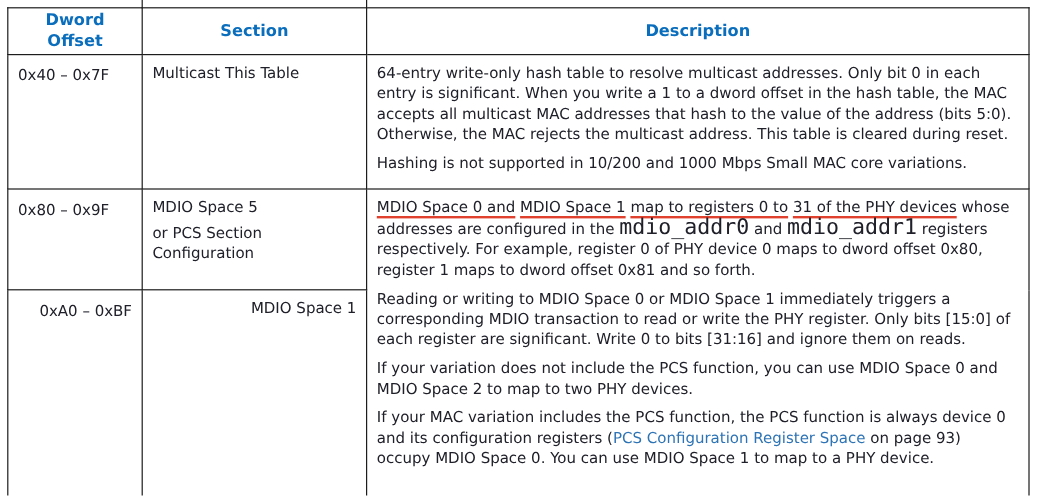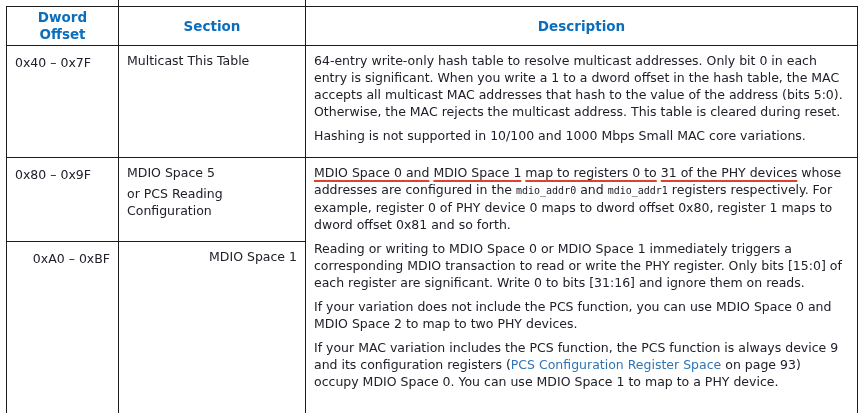--- a/index.html
+++ b/index.html
@@ -22,21 +22,21 @@
   td.offset{padding-top:8px;white-space:nowrap;}
   tr.r1 td{height:107px;}
   tr.r2a td{height:84px;}
   tr.r2b td{height:184px;text-align:right;}
   tr.partial td{height:13px;border-bottom:none;}
   .para{margin:0 0 4px 0;}
   td.desc .para{margin:0 0 7px 0;}
   .para:last-child{margin-bottom:0;}
   .red{text-decoration:underline;text-decoration-color:var(--annotation-red);
        text-decoration-thickness:1.5px;text-underline-offset:3px;}
-  .mono{font-family:"DejaVu Sans Mono","Liberation Mono",monospace;font-size:10px;}
+  .mono{font-family:"DejaVu Sans Mono","Liberation Mono",monospace;font-size:18px;}
   .link{color:var(--link);cursor:pointer;margin-top:31px;}
 </style>
 </head>
 <body>
 
 <div class="page">
   <div class="stub" style="left:118px"></div>
   <div class="stub" style="left:305px"></div>
 
   <table class="regmap">
@@ -53,34 +53,34 @@
       </tr>
     </thead>
     <tbody>
       <tr class="r1">
         <td class="offset">0x40 – 0x7F</td>
         <td>
             <div class="para"><span>Multicast This Table</span></div>
           </td>
         <td class="desc">
             <div class="para"><span>64-entry write-only hash table to resolve multicast addresses. Only bit 0 in each entry is significant. When you write a 1 to a dword offset in the hash table, the MAC accepts all multicast MAC addresses that hash to the value of the address (bits 5:0). Otherwise, the MAC rejects the multicast address. This table is cleared during reset.</span></div>
-            <div class="para"><span>Hashing is not supported in 10/100 and 1000 Mbps Small MAC core variations.</span></div>
+            <div class="para"><span>Hashing is not supported in 10/200 and 1000 Mbps Small MAC core variations.</span></div>
           </td>
       </tr>
       <tr class="r2a">
         <td class="offset">0x80 – 0x9F</td>
         <td>
             <div class="para"><span>MDIO Space 5</span></div>
-            <div class="para"><span>or PCS Reading Configuration</span></div>
+            <div class="para"><span>or PCS Section Configuration</span></div>
           </td>
         <td class="desc" rowspan="2">
             <div class="para"><span class="red">MDIO Space 0 and</span><span> </span><span class="red">MDIO Space 1</span><span> </span><span class="red">map to registers 0 to</span><span> </span><span class="red">31 of the PHY devices</span><span> whose addresses are configured in the </span><span class="mono">mdio_addr0</span><span> and </span><span class="mono">mdio_addr1</span><span> registers respectively. For example, register 0 of PHY device 0 maps to dword offset 0x80, register 1 maps to dword offset 0x81 and so forth.</span></div>
             <div class="para"><span>Reading or writing to MDIO Space 0 or MDIO Space 1 immediately triggers a corresponding MDIO transaction to read or write the PHY register. Only bits [15:0] of each register are significant. Write 0 to bits [31:16] and ignore them on reads.</span></div>
             <div class="para"><span>If your variation does not include the PCS function, you can use MDIO Space 0 and MDIO Space 2 to map to two PHY devices.</span></div>
-            <div class="para"><span>If your MAC variation includes the PCS function, the PCS function is always device 9 and its configuration registers (</span><span class="link">PCS Configuration Register Space</span><span> on page 93) occupy MDIO Space 0. You can use MDIO Space 1 to map to a PHY device.</span></div>
+            <div class="para"><span>If your MAC variation includes the PCS function, the PCS function is always device 0 and its configuration registers (</span><span class="link">PCS Configuration Register Space</span><span> on page 93) occupy MDIO Space 0. You can use MDIO Space 1 to map to a PHY device.</span></div>
           </td>
       </tr>
       <tr class="r2b">
         <td class="offset">0xA0 – 0xBF</td>
         <td>
             <div class="para"><span>MDIO Space 1</span></div>
           </td>
       </tr>
       <tr class="partial">
         <td></td>

